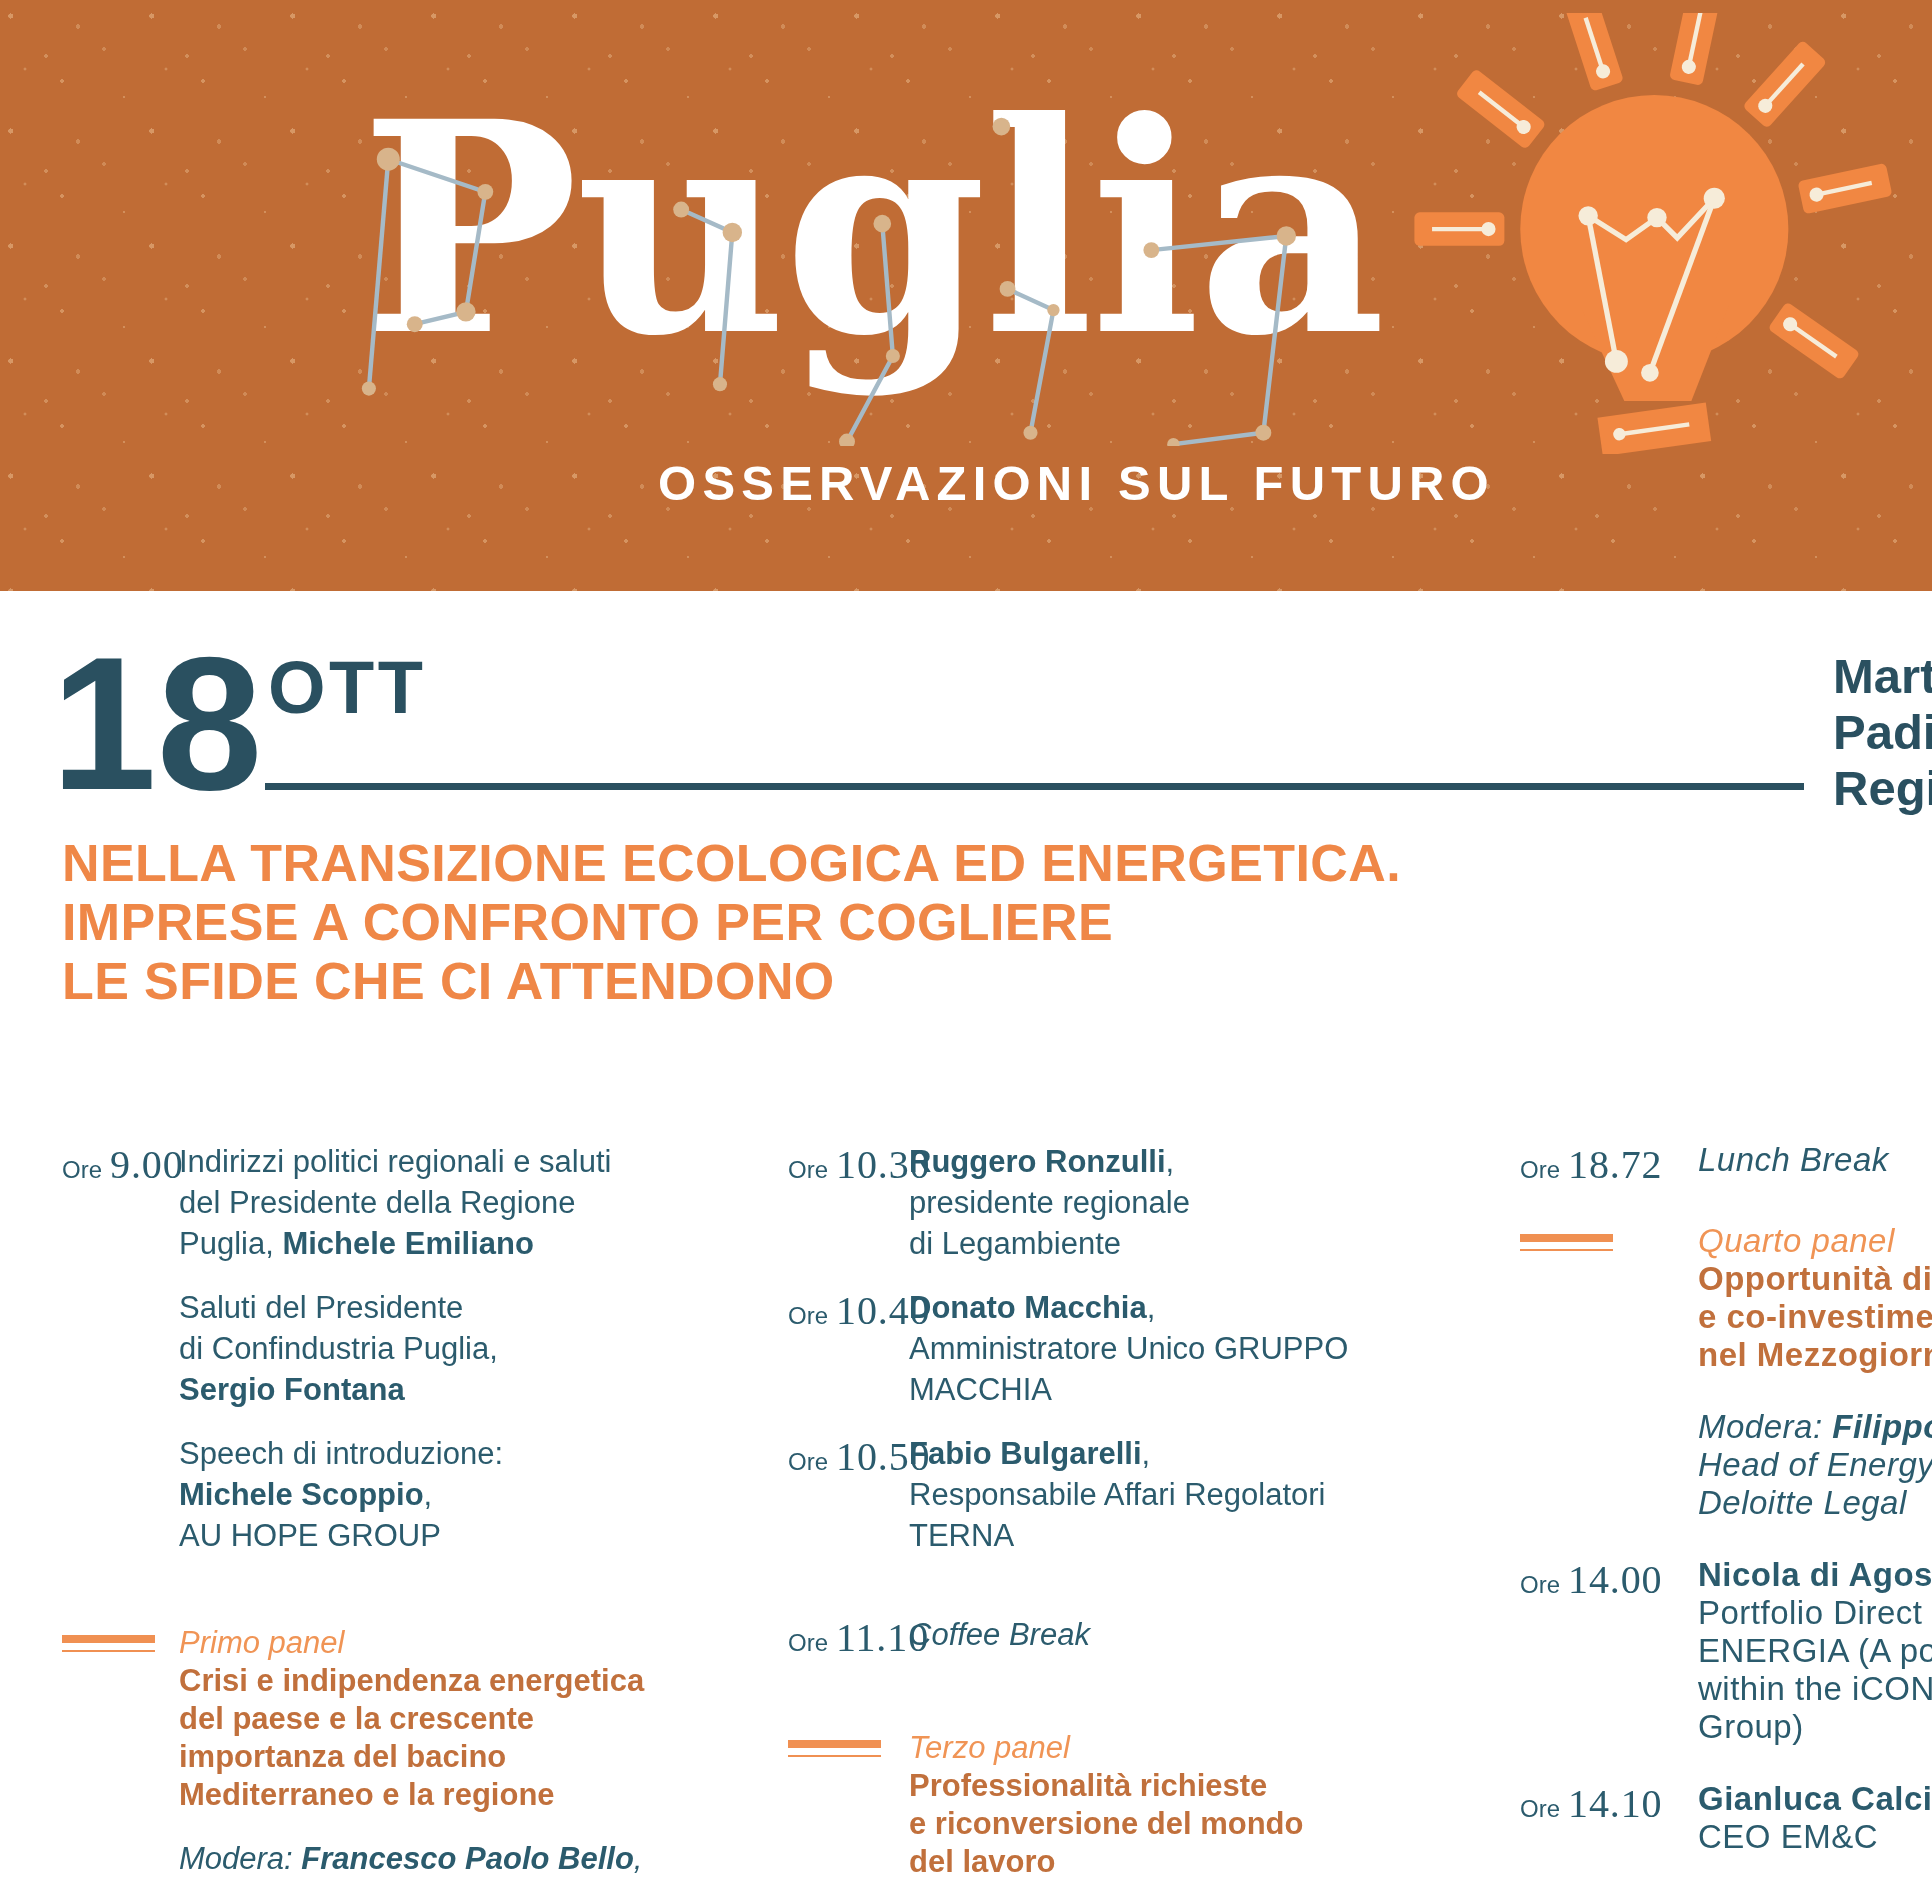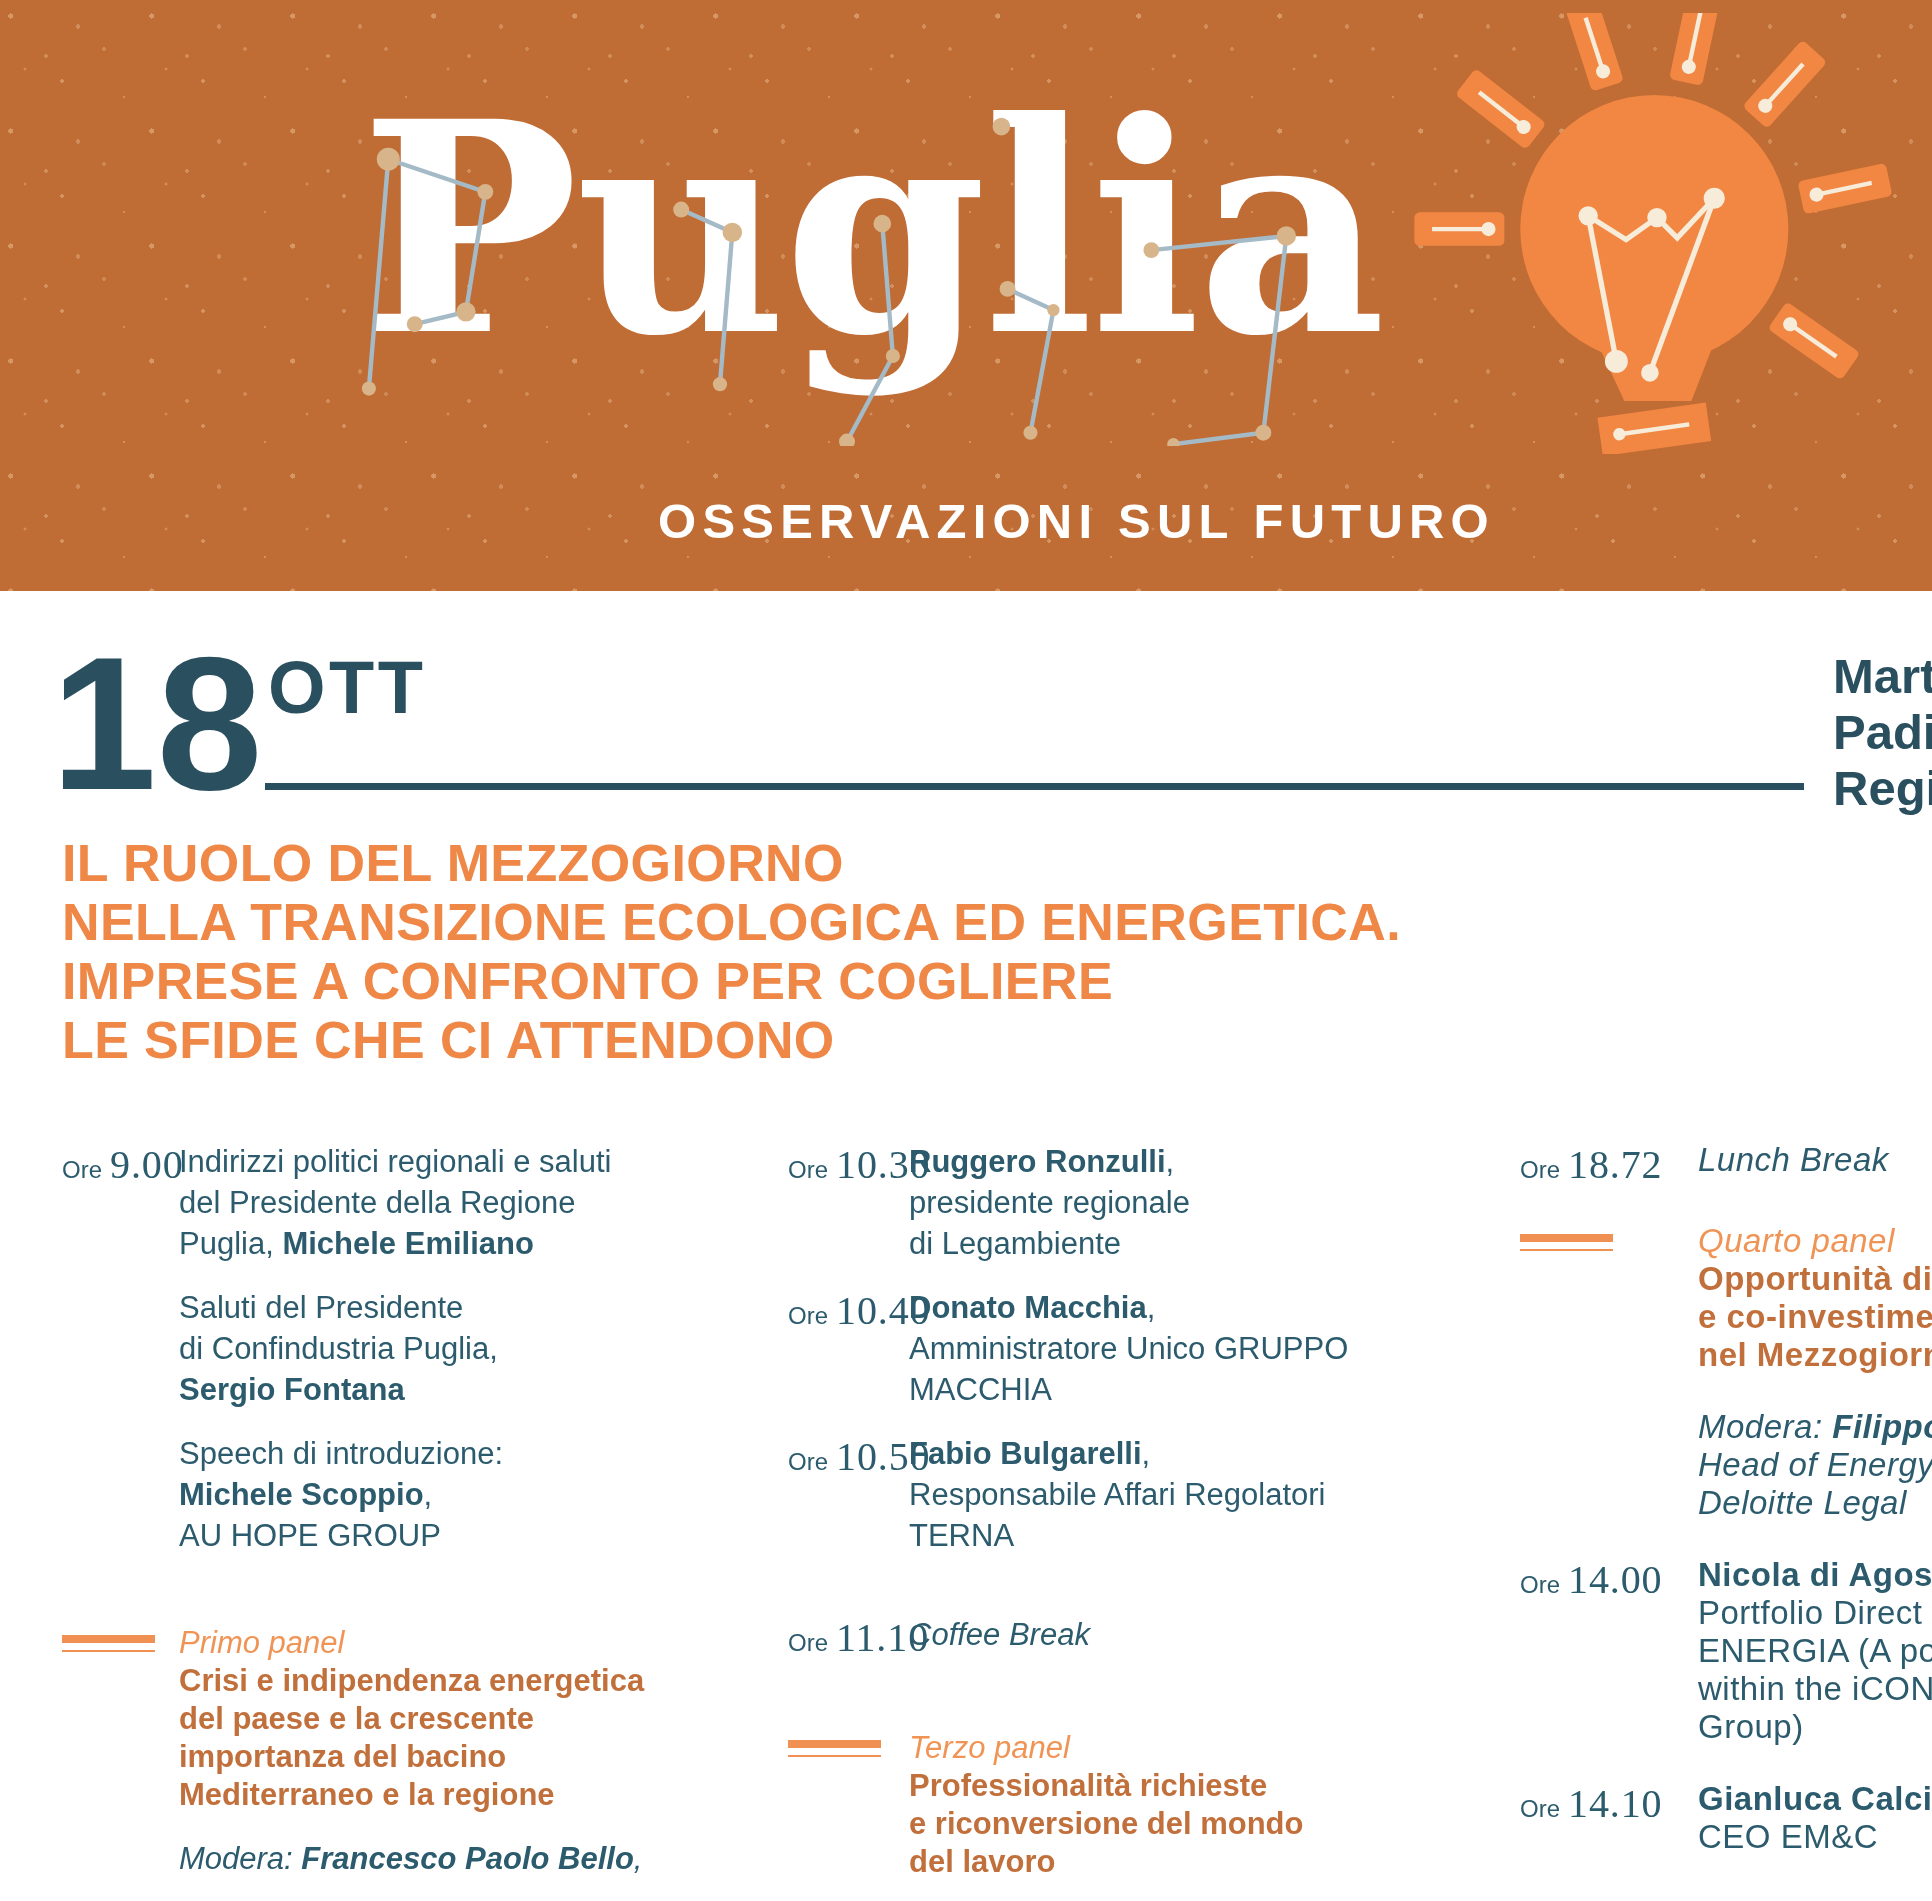--- a/index.html
+++ b/index.html
@@ -14,21 +14,21 @@
       radial-gradient(circle 2.2px at 78px 26.5px, rgba(233,186,140,.40) 96%, transparent),
       radial-gradient(circle 1.8px  at 62px 81px, rgba(233,186,140,.50) 96%, transparent),
       radial-gradient(circle 1.6px at 25px 69px, rgba(233,186,140,.42) 96%, transparent),
       radial-gradient(circle 1.9px at 104px 49px, rgba(233,186,140,.38) 96%, transparent),
       radial-gradient(circle 1.4px at 124px 97px, rgba(233,186,140,.45) 96%, transparent);
     background-size:141px 115px;}
   .logo{position:absolute;left:360px;top:84px;font-family:"DejaVu Serif","Liberation Serif",serif;
         font-weight:700;font-size:291px;line-height:1;color:#ffffff;letter-spacing:-3.5px;}
   .constellation{position:absolute;left:353px;top:93px;}
   .bulb{position:absolute;left:1363px;top:13.2px;}
-  .tagline{position:absolute;left:565px;top:493px;width:1023px;text-align:center;
+  .tagline{position:absolute;left:565px;top:455px;width:1023px;text-align:center;
            font-size:49px;font-weight:700;letter-spacing:6.2px;color:#ffffff;white-space:nowrap;}
 
   
   .date-day{position:absolute;left:51px;top:628px;font-size:190px;font-weight:700;color:#2a5060;line-height:1;}
   .date-month{position:absolute;left:268px;top:651px;font-size:74px;font-weight:700;color:#2a5060;letter-spacing:3.5px;line-height:1;}
   .date-rule{position:absolute;left:265px;top:783px;width:1539px;height:7px;background:#2a5060;}
   .venue{position:absolute;left:1833px;top:648px;font-size:49px;font-weight:700;color:#2a5060;line-height:56px;white-space:nowrap;}
 
   
   .title{position:absolute;left:62px;top:834px;color:#ef8747;font-size:52px;font-weight:700;
@@ -174,21 +174,20 @@
   <div class="date-day">18</div>
   <div class="date-month">OTT</div>
   <div class="date-rule"></div>
   <div class="venue">
     <div>Mart</div>
     <div>Padi</div>
     <div>Regi</div>
   </div>
 
   <div class="title">
-    <div>IL RUOLO DEL MEZZOGIORNO</div>
     <div>NELLA TRANSIZIONE ECOLOGICA ED ENERGETICA.</div>
     <div>IMPRESE A CONFRONTO PER COGLIERE</div>
     <div>LE SFIDE CHE CI ATTENDONO</div>
   </div>
 
   <div class="col col1">
       <div class="entry body">
         <div class="gutter">
           <span class="ore">Ore</span>
           <span class="tv">9.00</span>

